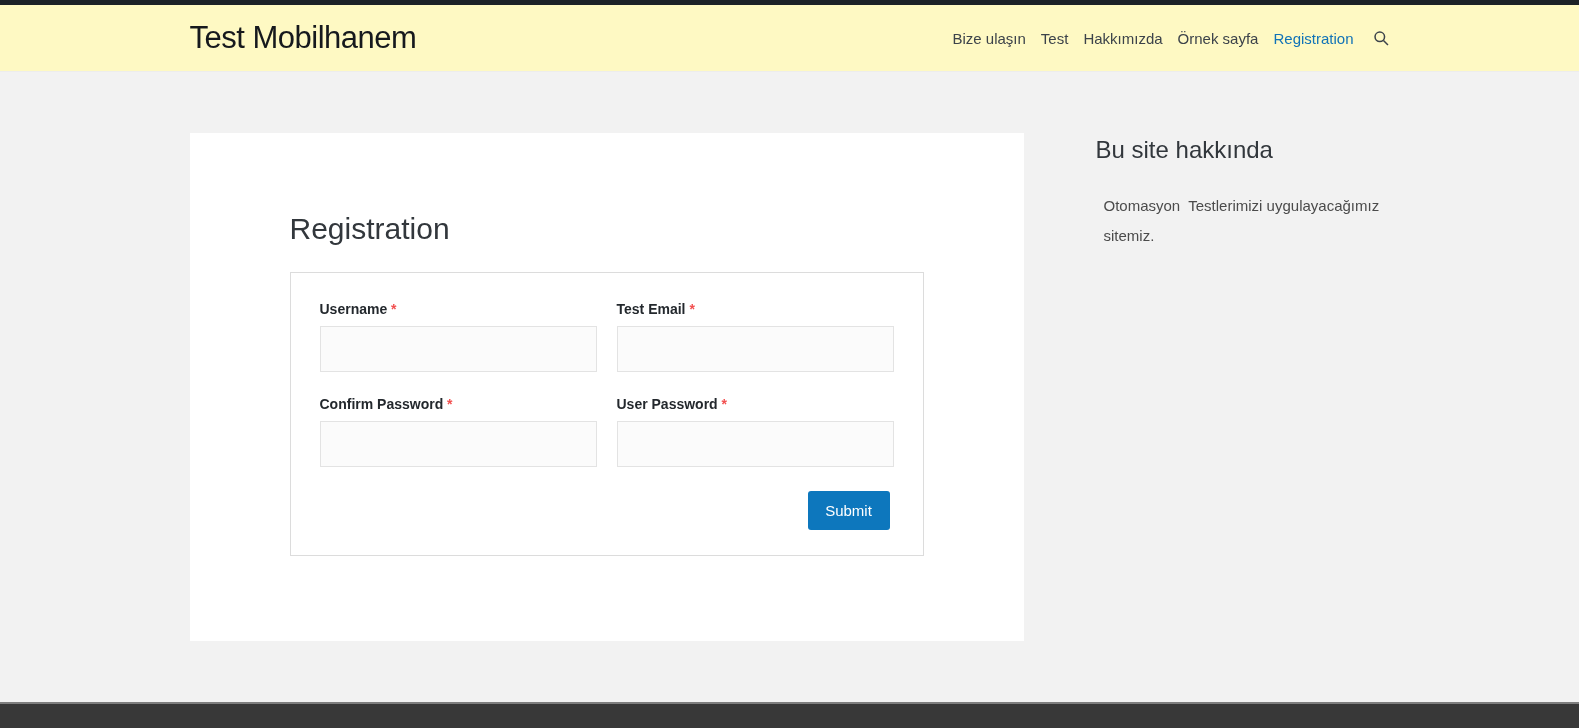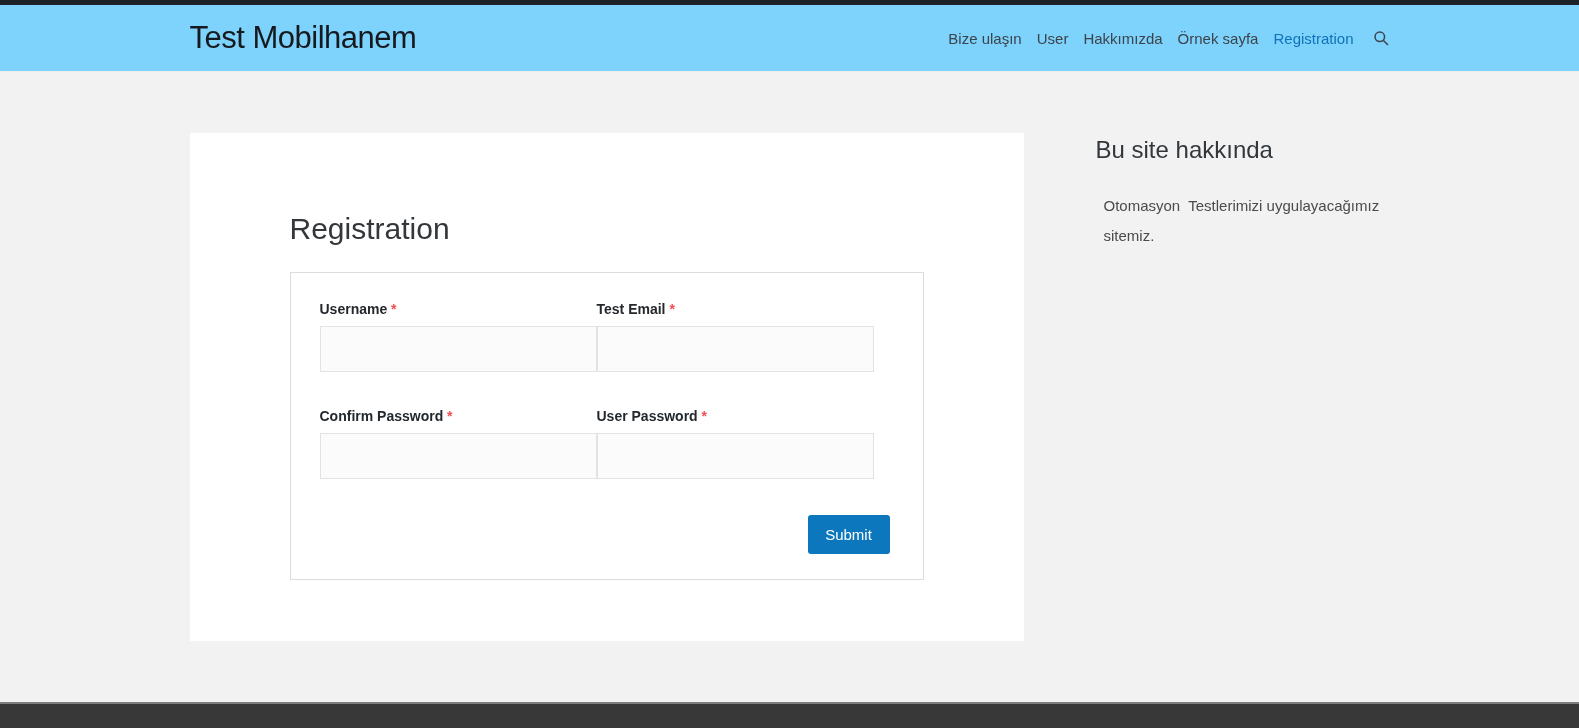--- a/index.html
+++ b/index.html
@@ -6,21 +6,21 @@
   html,body { width:1579px; height:728px; overflow:hidden; }
   body {
     font-family:"Liberation Sans", sans-serif;
     background:#f2f2f2;
     color:#32373c;
   }
   
   .topbar { height:5px; background:#1c2227; }
 
   
-  header { background:#7dd3fc; height:67px; border-bottom:1px solid #ededed; }
+  header { background:#fef9c3; height:67px; border-bottom:1px solid #ededed; }
   .header-inner {
     width:1200px; margin:0 auto; height:66px;
     display:flex; align-items:center; justify-content:space-between;
   }
   .site-title {
     font-size:31px; font-weight:400; color:#16191d;
     letter-spacing:-0.5px; cursor:pointer; text-decoration:none;
   }
   nav { display:flex; align-items:center; gap:15px; }
   .nav-link {
@@ -38,21 +38,21 @@
     background:#ffffff; padding:78px 100px 0 100px;
   }
   .card h1 {
     font-size:30px; font-weight:400; color:#32373c;
     line-height:1.2; margin:0 0 25px 0;
   }
   .form-box {
     width:634px; border:1px solid #dcdcdc; background:#ffffff;
     padding:28px 29px 25px 29px;
   }
-  .form-row { display:flex; margin-bottom:36px; }
+  .form-row { display:flex; gap:20px; margin-bottom:24px; }
   .field { width:277px; }
   .field label {
     display:block; font-size:14px; font-weight:bold; color:#23282d;
     margin-bottom:9px;
   }
   .req { color:#f25050; }
   .field input {
     width:100%; height:46px; background:#fbfbfb;
     border:1px solid #e3e3e3; padding:0 10px; font-size:15px;
     font-family:"Liberation Sans", sans-serif; color:#32373c;
@@ -79,21 +79,21 @@
 </head>
 <body>
 
 <div class="topbar"></div>
 
 <header>
   <div class="header-inner">
     <a class="site-title">Test Mobilhanem</a>
     <nav>
       <a class="nav-link">Bize ulaşın</a>
-      <a class="nav-link">User</a>
+      <a class="nav-link">Test</a>
       <a class="nav-link">Hakkımızda</a>
       <a class="nav-link">Örnek sayfa</a>
       <a class="nav-link active">Registration</a>
       <span class="search-btn">
         <svg width="17" height="17" viewBox="0 0 20 20" aria-hidden="true">
           <circle cx="8" cy="8" r="5.6" fill="none" stroke="#3c434a" stroke-width="1.8"></circle>
           <line x1="12.3" y1="12.3" x2="17.6" y2="17.6" stroke="#3c434a" stroke-width="1.8"></line>
         </svg>
       </span>
     </nav>

